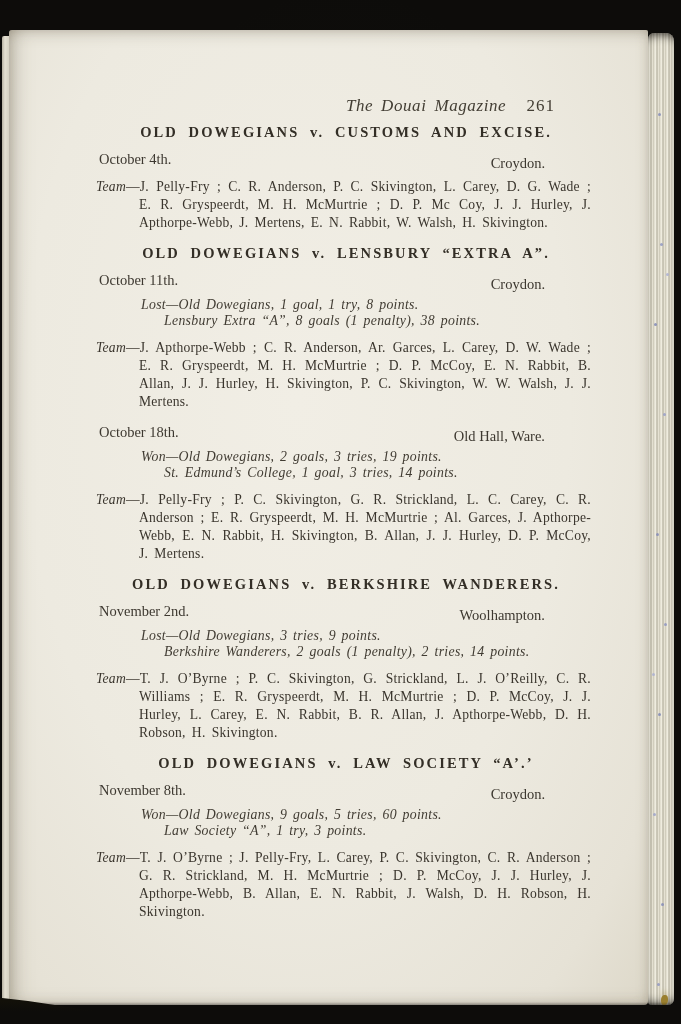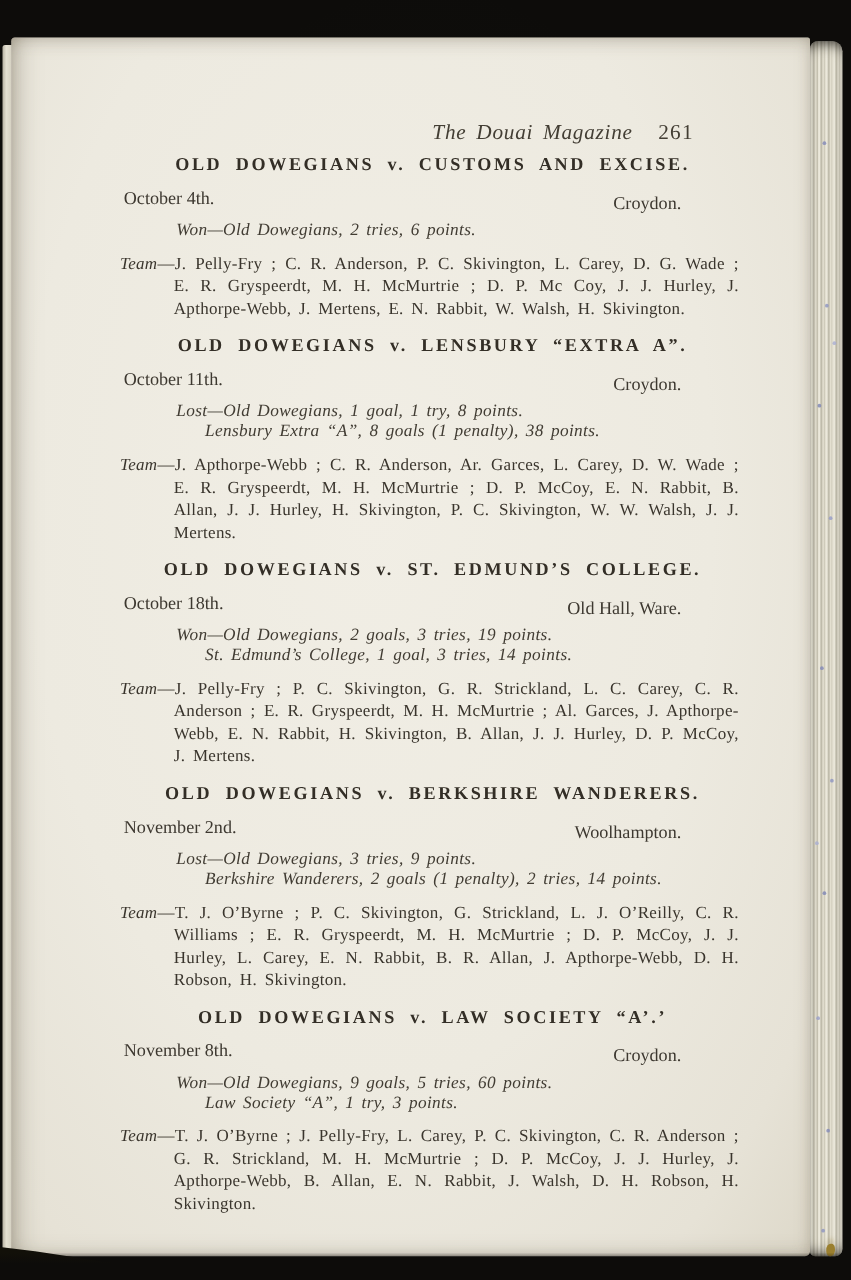--- a/index.html
+++ b/index.html
@@ -144,40 +144,38 @@
       <span class="folio">261</span>
     </p>
 
     <div class="match">
       <p class="match-title">OLD DOWEGIANS v. CUSTOMS AND EXCISE.</p>
       <div class="date-row">
         <span class="date">October 4th.</span>
         <span class="loc">Croydon.</span>
       </div>
       <div class="result">
-        <p class="r1">Won—Old Dowegians, 2 tries, 6 points.</p>
       </div>
       <p class="team"><span class="team-label">Team</span><span>—J. Pelly-Fry ;  C. R. Anderson,  P. C. Skivington,  L. Carey,  D. G. Wade ;  E. R. Gryspeerdt,  M. H. McMurtrie ;  D. P. Mc Coy,  J. J. Hurley,  J. Apthorpe-Webb,  J. Mertens,  E. N. Rabbit,  W. Walsh,  H. Skivington.</span></p>
     </div>
 
     <div class="match">
       <p class="match-title">OLD DOWEGIANS v. LENSBURY “EXTRA A”.</p>
       <div class="date-row">
         <span class="date">October 11th.</span>
         <span class="loc">Croydon.</span>
       </div>
       <div class="result">
         <p class="r1">Lost—Old Dowegians, 1 goal, 1 try, 8 points.</p>
         <p class="r2">Lensbury Extra “A”, 8 goals (1 penalty), 38 points.</p>
       </div>
       <p class="team"><span class="team-label">Team</span><span>—J. Apthorpe-Webb ;  C. R. Anderson,  Ar. Garces,  L. Carey, D. W. Wade ;  E. R. Gryspeerdt,  M. H. McMurtrie ;  D. P. McCoy,  E. N. Rabbit,  B. Allan,  J. J. Hurley,  H. Skivington, P. C. Skivington,  W. W. Walsh,  J. J. Mertens.</span></p>
     </div>
 
     <div class="match">
-      <p class="match-title">OLD DOWEGIANS v. ST. EDMUND’S COLLEGE.</p>
       <div class="date-row">
         <span class="date">October 18th.</span>
         <span class="loc">Old Hall, Ware.</span>
       </div>
       <div class="result">
         <p class="r1">Won—Old Dowegians, 2 goals, 3 tries, 19 points.</p>
         <p class="r2">St. Edmund’s College, 1 goal, 3 tries, 14 points.</p>
       </div>
       <p class="team"><span class="team-label">Team</span><span>—J. Pelly-Fry ;  P. C. Skivington,  G. R. Strickland,  L. C. Carey, C. R. Anderson ;  E. R. Gryspeerdt,  M. H. McMurtrie ;  Al. Garces,  J. Apthorpe-Webb,  E. N. Rabbit,  H. Skivington, B. Allan,  J. J. Hurley,  D. P. McCoy,  J. Mertens.</span></p>
     </div>

